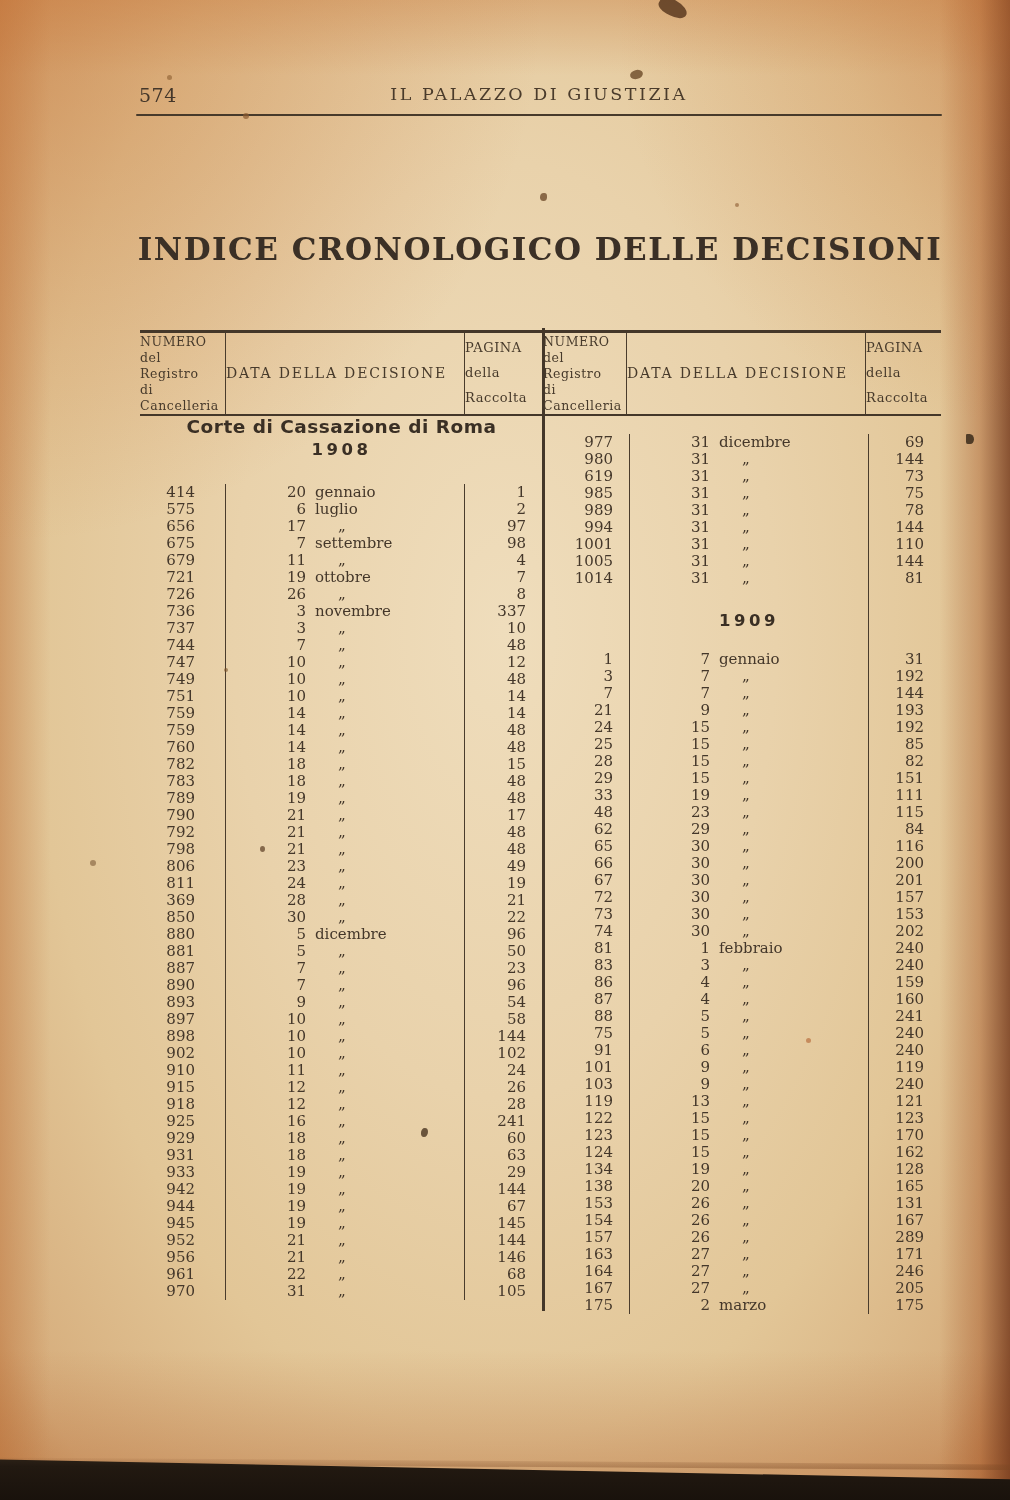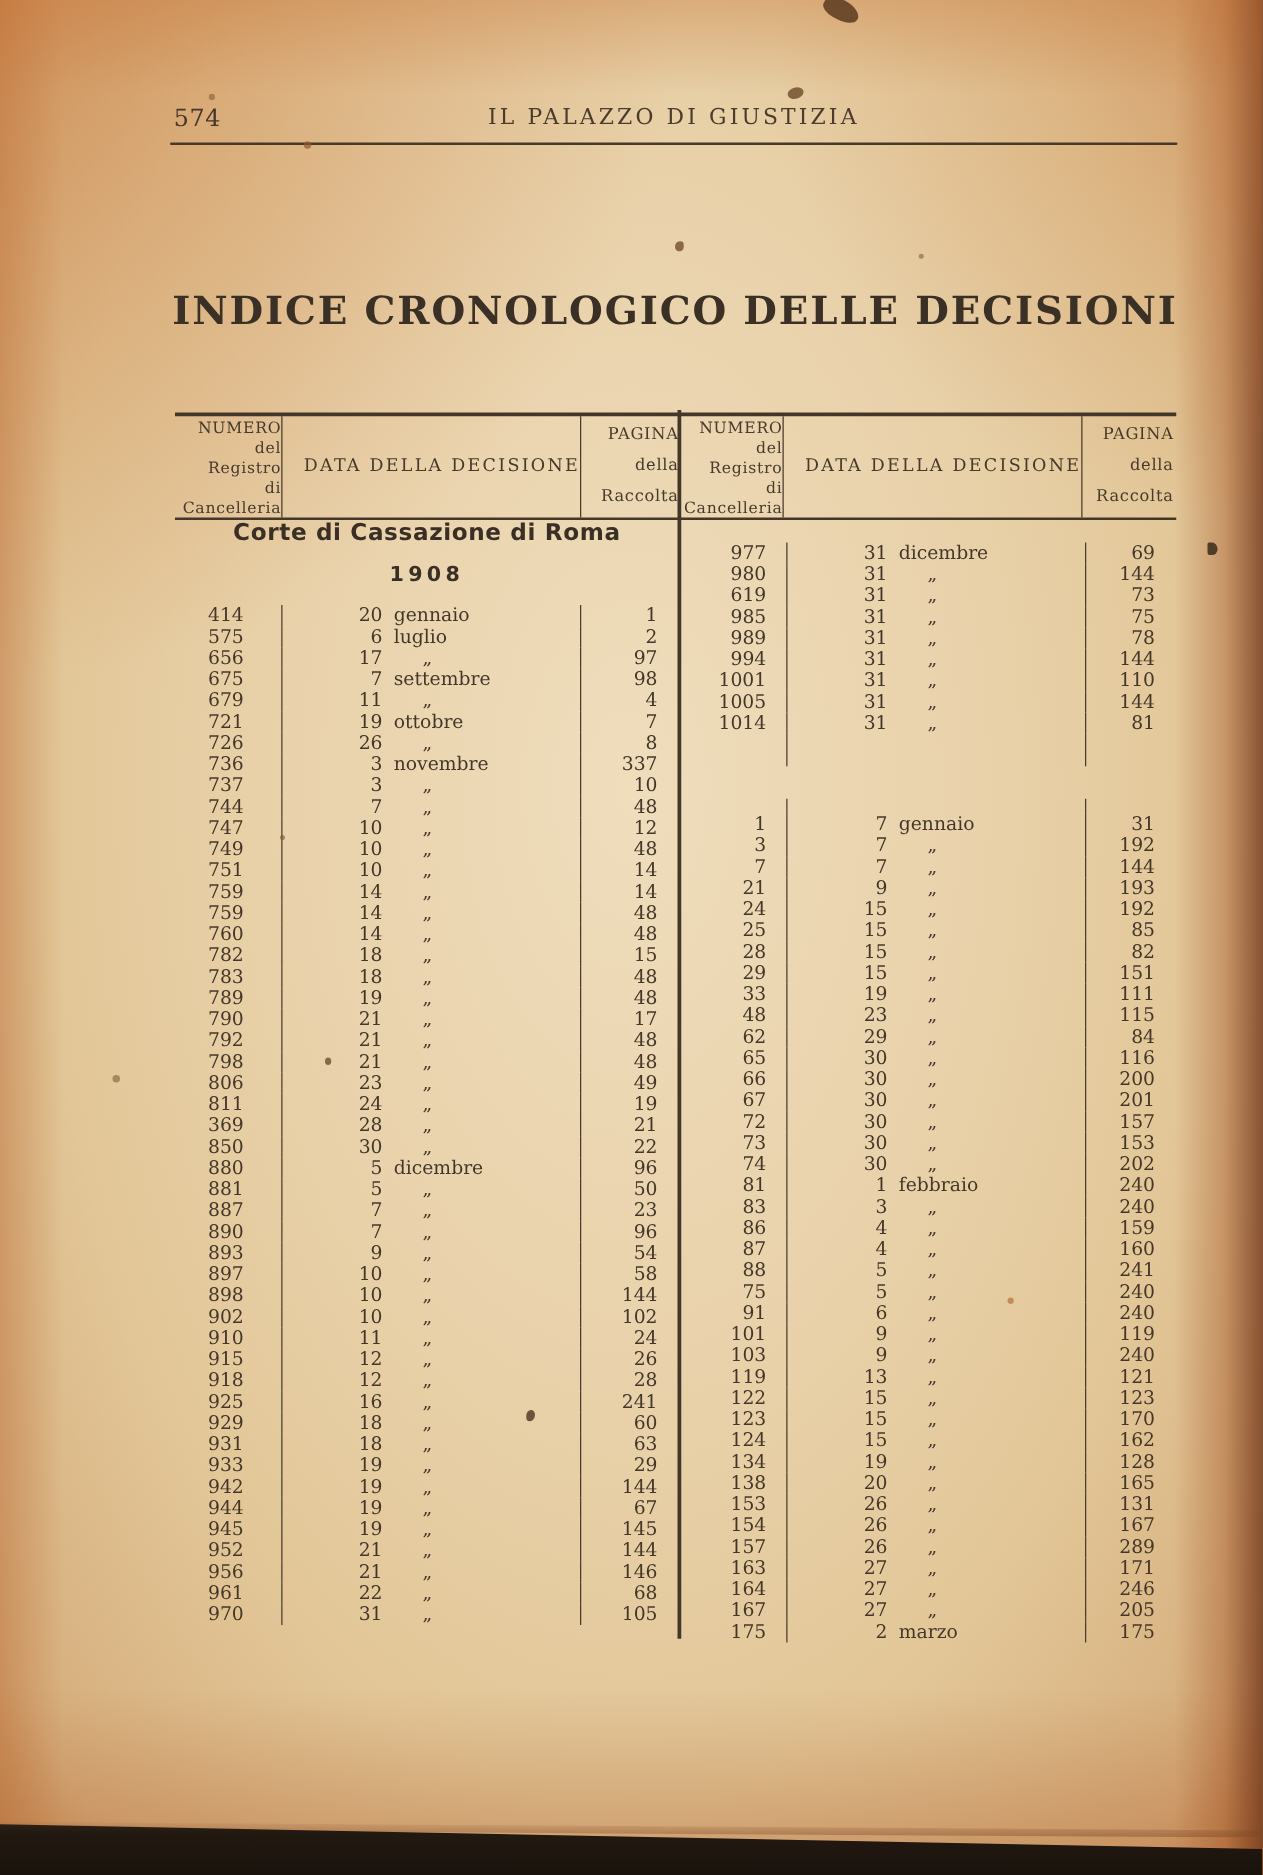--- a/index.html
+++ b/index.html
@@ -38,21 +38,21 @@
   .table{
     position:absolute;left:140px;top:330px;width:801px;height:986px;
   }
   .thead{
     display:flex;height:86px;
     border-top:3.4px solid #443729;
     border-bottom:2.2px solid #443729;
     box-sizing:border-box;
   }
   .th{
-    display:flex;flex-direction:column;justify-content:center;align-items:flex-end;
+    display:flex;flex-direction:column;justify-content:center;align-items:flex-start;
     box-sizing:border-box;font-size:12.5px;line-height:1.28;text-align:center;
     color:#473a2b;letter-spacing:.6px;
   }
   .th.numero{width:85px;}
   .th.data{width:240px;border-left:1px solid #4a3c2c;border-right:1px solid #4a3c2c;
     font-size:14px;letter-spacing:1.8px;}
   .th.pagina{width:78px;line-height:1.9;font-size:13px;}
   .th.numero2{width:83px;}
   .th.data2{width:240px;}
   .th.pagina2{width:73px;}
@@ -64,21 +64,21 @@
     position:absolute;left:402px;top:0;width:2.8px;height:983px;background:#443729;
   }
   
   .section-head{height:68px;box-sizing:border-box;text-align:center;}
   .section-title{
     font-family:"DejaVu Sans", sans-serif;font-weight:bold;font-size:18.5px;
     color:#3a2f24;letter-spacing:.5px;
   }
   .section-year{
     font-family:"DejaVu Sans", sans-serif;font-weight:bold;font-size:16.5px;
-    letter-spacing:3.5px;color:#3a2f24;margin-top:13px;
+    letter-spacing:3.5px;color:#3a2f24;margin-top:3px;
   }
   
   .r{display:flex;height:17px;box-sizing:border-box;}
   .c{box-sizing:border-box;font-size:15px;line-height:16.5px;white-space:nowrap;}
   .c-num{width:85px;text-align:right;padding-right:30px;}
   .half-right .c-num{padding-right:16px;width:83px;}
   .c-date{width:240px;border-left:1px solid #4a3c2c;border-right:1px solid #4a3c2c;
     display:flex;}
   .c-pag{flex:1;text-align:right;padding-right:17px;}
   .day{display:inline-block;width:80px;text-align:right;}
@@ -617,20 +617,23 @@
               <div class="c c-pag">81</div>
             </div>
           </div>
         <div class="r gap1">
           <div class="c c-num"></div>
             <div class="c c-date"></div>
             <div class="c c-pag"></div>
         </div>
         <div class="r yearrow">
           <div class="c c-num"></div>
+          <div class="c c-date">
+              <span class="year">1909</span>
+            </div>
           <div class="c c-pag"></div>
         </div>
         <div class="r gap2">
           <div class="c c-num"></div>
             <div class="c c-date"></div>
             <div class="c c-pag"></div>
         </div>
         <div>
             <div class="r">
               <div class="c c-num">1</div>

